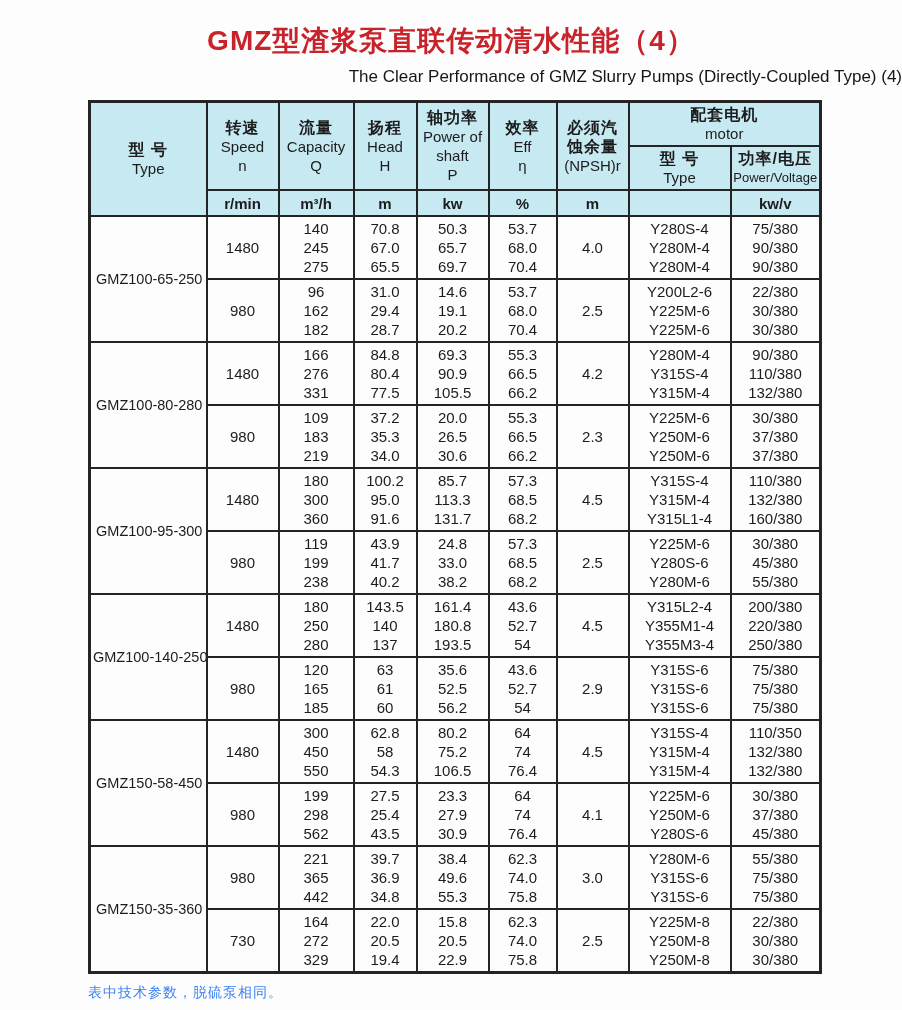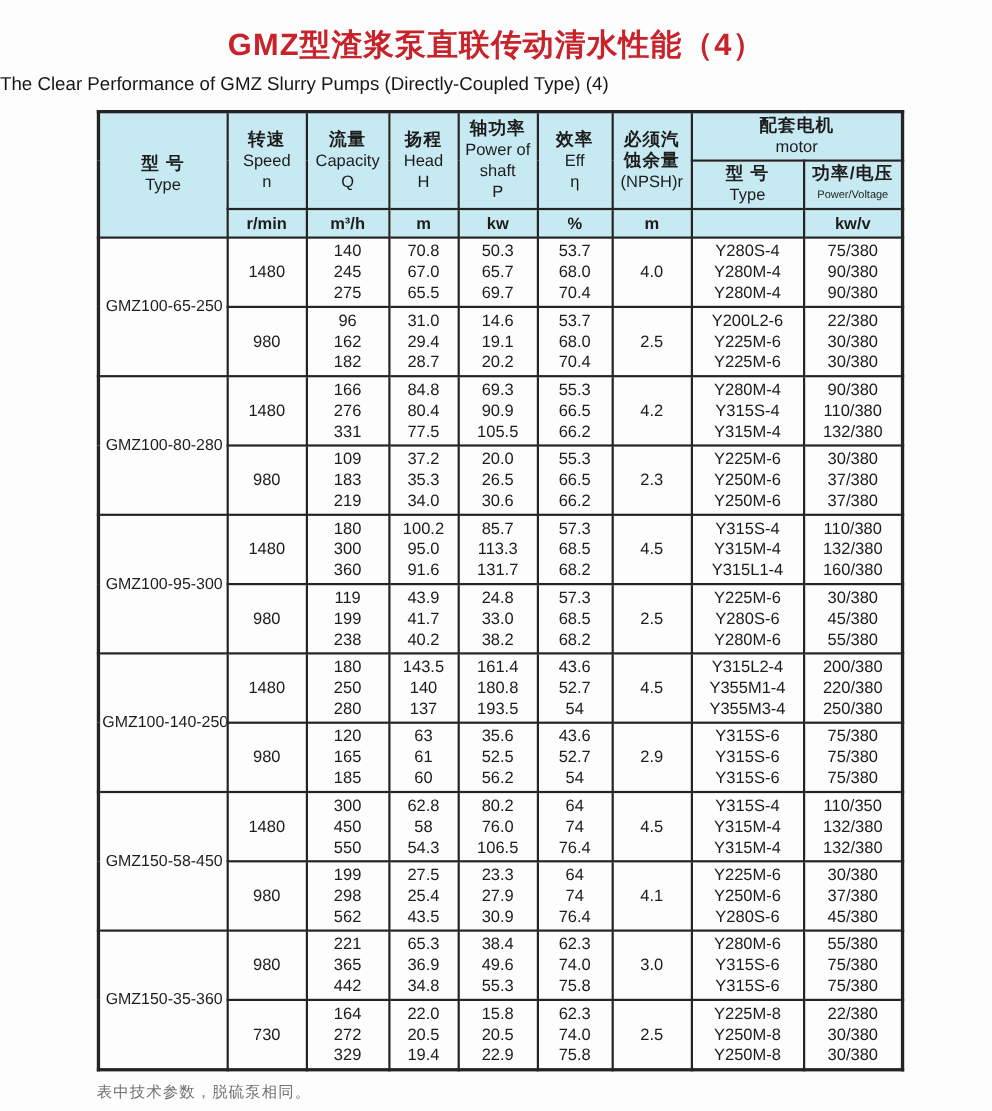--- a/index.html
+++ b/index.html
@@ -15,46 +15,46 @@
     width:902px;height:1010px;position:relative;margin:0 auto;
     background:var(--page-bg);
     font-family:"Liberation Sans","DejaVu Sans",sans-serif;
     color:var(--text);overflow:hidden;
   }
   .title{
     margin:0;padding-top:22px;text-align:center;
     color:var(--red);font-size:28px;font-weight:bold;letter-spacing:1px;
   }
   .subtitle{
-    text-align:left;font-size:17px;margin-top:7px;color:#161616;
+    text-align:right;font-size:17px;margin-top:7px;color:#161616;
   }
   table.perf{
     border-collapse:collapse;table-layout:fixed;
     width:731px;margin:13px 0 0 88px;
     border:3px solid var(--border);
   }
   .perf th,.perf td{
     border:2px solid var(--border);
     text-align:center;vertical-align:middle;
     padding:2px 0;overflow:hidden;
   }
   .perf thead th{background:var(--header-bg);font-weight:normal;}
   .perf thead th div{line-height:19px;}
   .perf thead th .zh{font-size:16px;font-weight:bold;letter-spacing:1px;}
   .perf thead th .en{font-size:15px;font-weight:normal;letter-spacing:0;}
-  .perf thead th[data-name="header-motor-power"] .en{font-size:10px;}
+  .perf thead th[data-name="header-motor-power"] .en{font-size:13px;}
   .perf thead th.unit{font-size:15px;height:26px;font-weight:bold;}
   .perf tbody td{font-size:15px;line-height:19px;}
   .perf tbody td div{line-height:19px;}
   .perf tbody td.model{
     text-align:center;padding-left:2px;font-size:14.5px;letter-spacing:0;
     white-space:nowrap;
   }
   .footnote{
-    margin:10px 0 0 88px;font-size:14px;color:#737373;letter-spacing:1px;
+    margin:10px 0 0 88px;font-size:14px;color:#3b82f6;letter-spacing:1px;
   }
 </style>
 </head>
 <body>
 
 <div class="page" data-name="document-page">
   <h1 class="title" data-name="page-title">GMZ型渣浆泵直联传动清水性能（4）</h1>
   <div class="subtitle" data-name="page-subtitle">The Clear Performance of GMZ Slurry Pumps (Directly-Coupled Type) (4)</div>
 
   <table class="perf" data-name="performance-table">
@@ -417,21 +417,21 @@
             <div class="en">450</div>
             <div class="en">550</div>
           </td>
           <td data-name="head-cell">
             <div class="en">62.8</div>
             <div class="en">58</div>
             <div class="en">54.3</div>
           </td>
           <td data-name="shaft-power-cell">
             <div class="en">80.2</div>
-            <div class="en">76.0</div>
+            <div class="en">75.2</div>
             <div class="en">106.5</div>
           </td>
           <td data-name="eff-cell">
             <div class="en">64</div>
             <div class="en">74</div>
             <div class="en">76.4</div>
           </td>
           <td data-name="npsh-cell">4.5</td>
           <td data-name="motor-type-cell">
             <div class="en">Y315S-4</div>
@@ -480,21 +480,21 @@
         </tr>
         <tr data-name="table-row">
           <td data-name="model-cell" class="model" rowspan="2">GMZ150-35-360</td>
           <td data-name="speed-cell">980</td>
           <td data-name="capacity-cell">
             <div class="en">221</div>
             <div class="en">365</div>
             <div class="en">442</div>
           </td>
           <td data-name="head-cell">
-            <div class="en">65.3</div>
+            <div class="en">39.7</div>
             <div class="en">36.9</div>
             <div class="en">34.8</div>
           </td>
           <td data-name="shaft-power-cell">
             <div class="en">38.4</div>
             <div class="en">49.6</div>
             <div class="en">55.3</div>
           </td>
           <td data-name="eff-cell">
             <div class="en">62.3</div>

